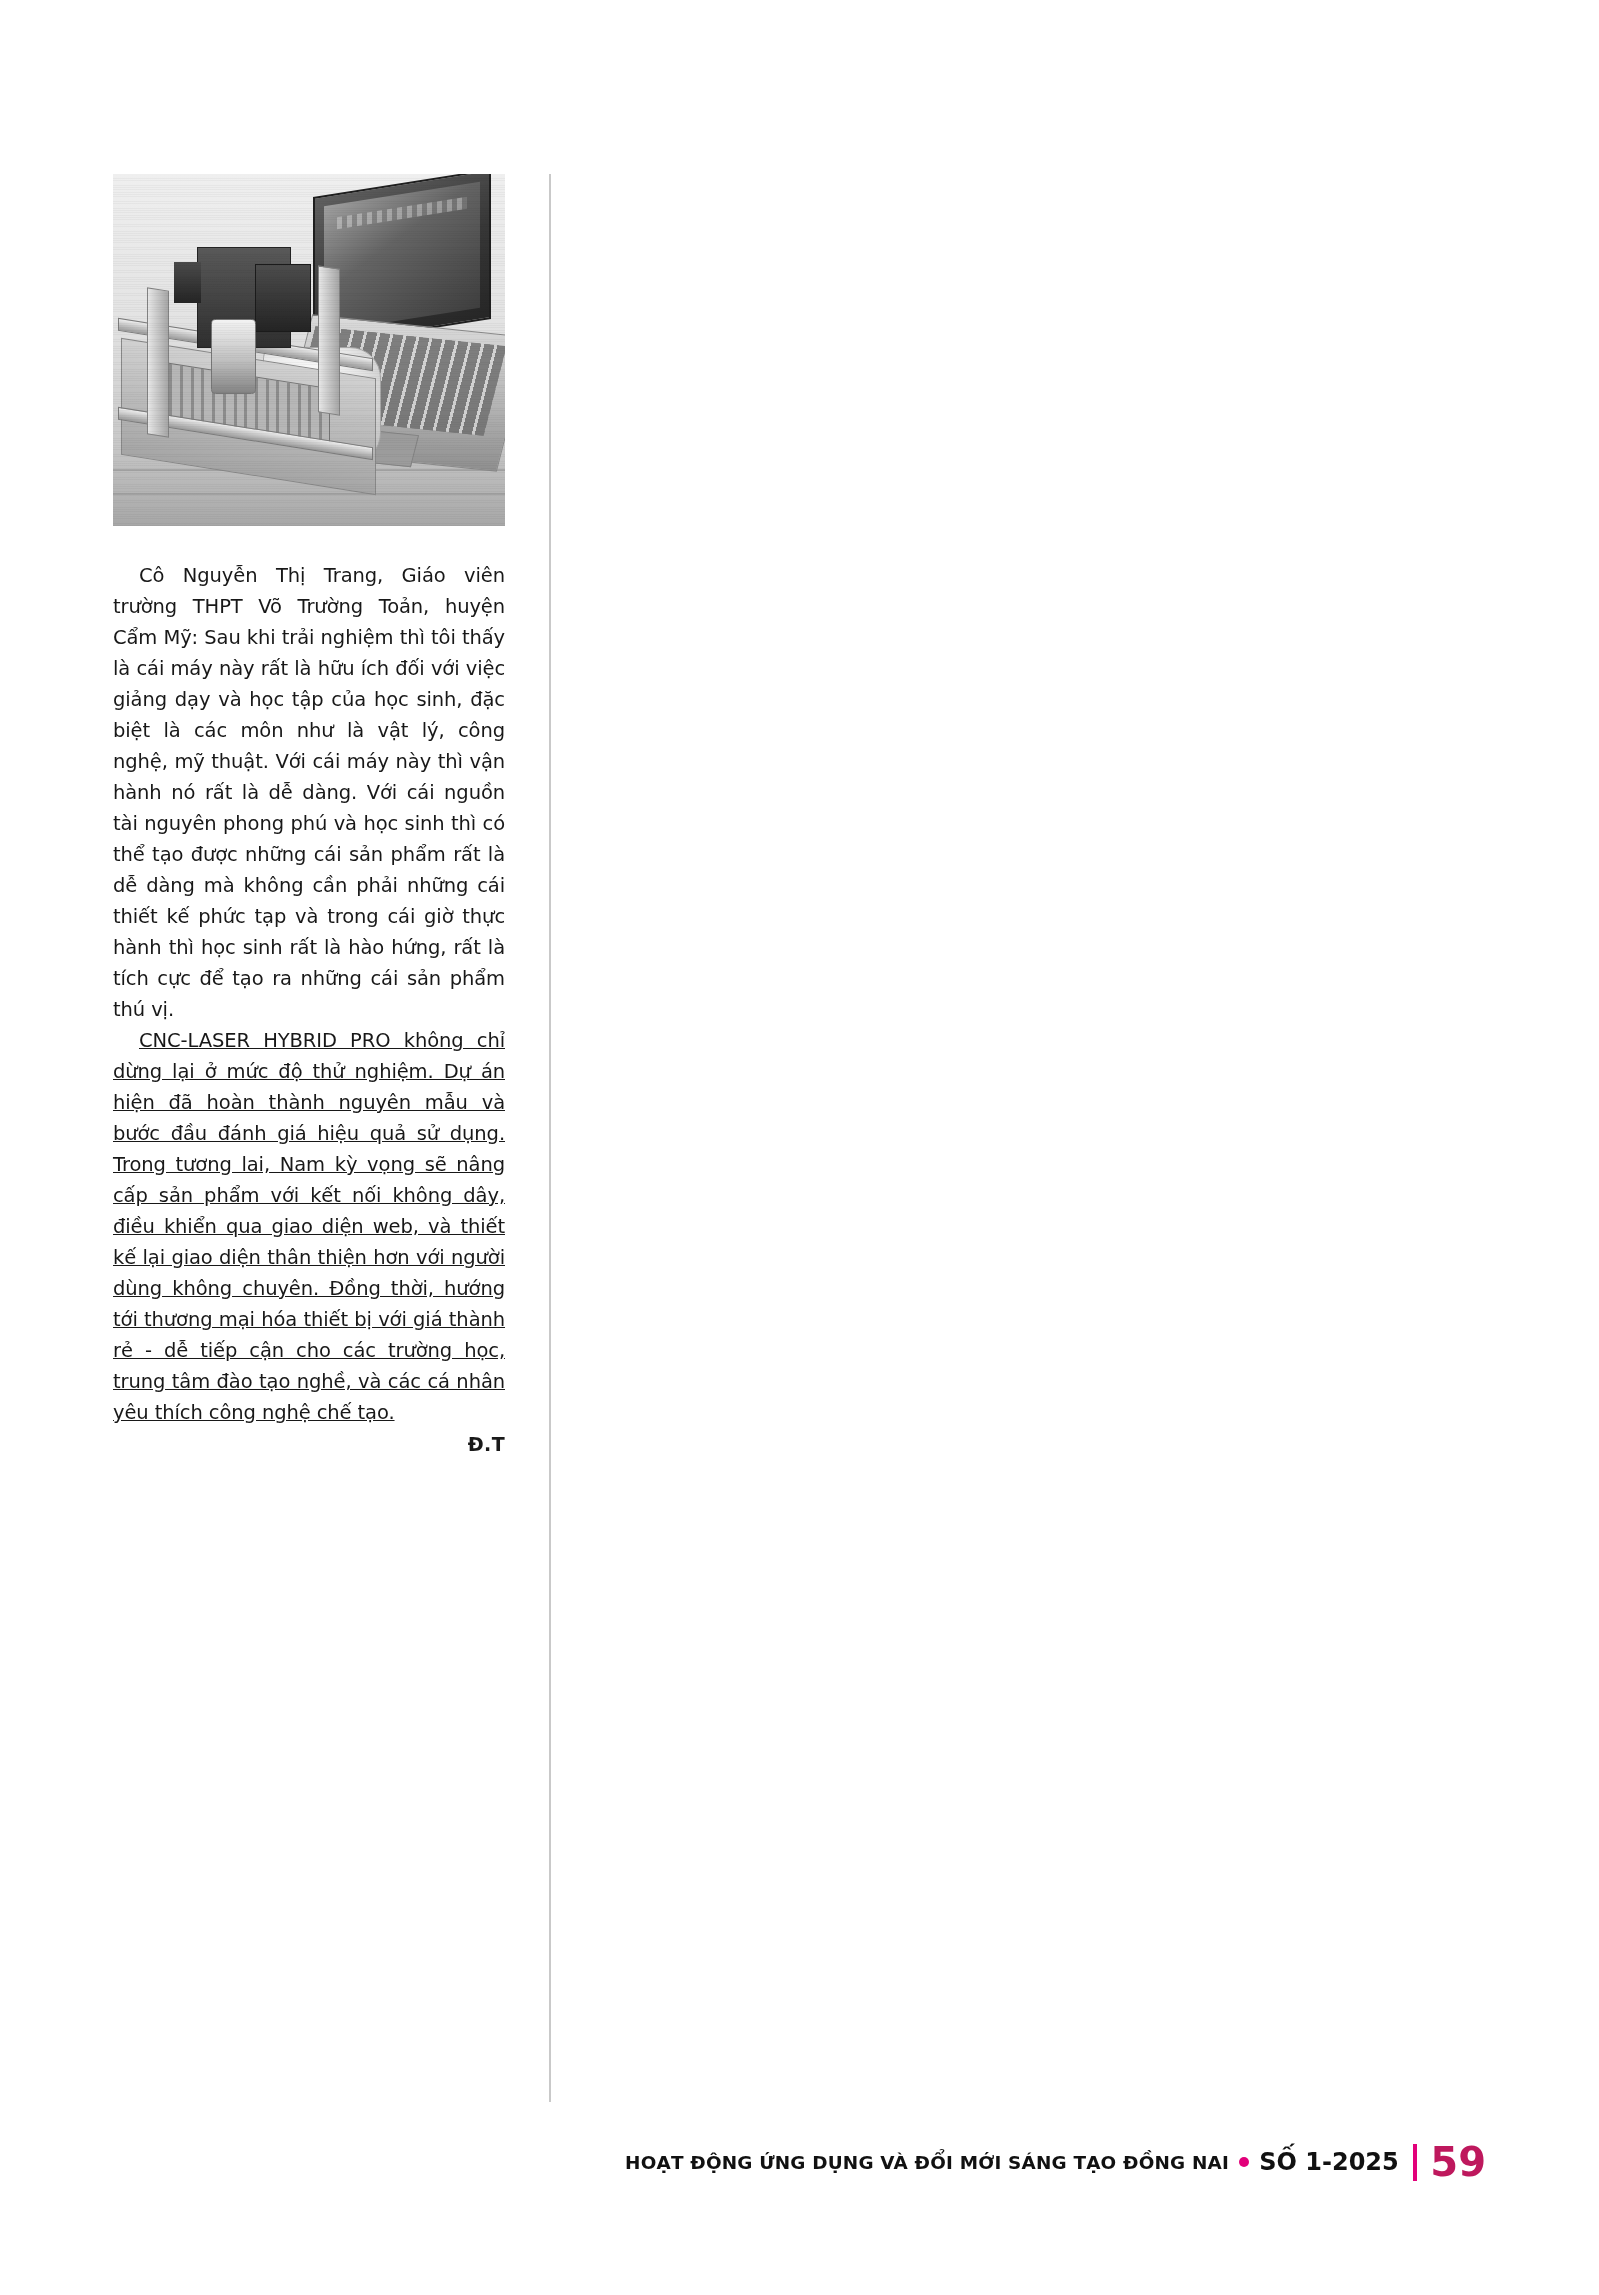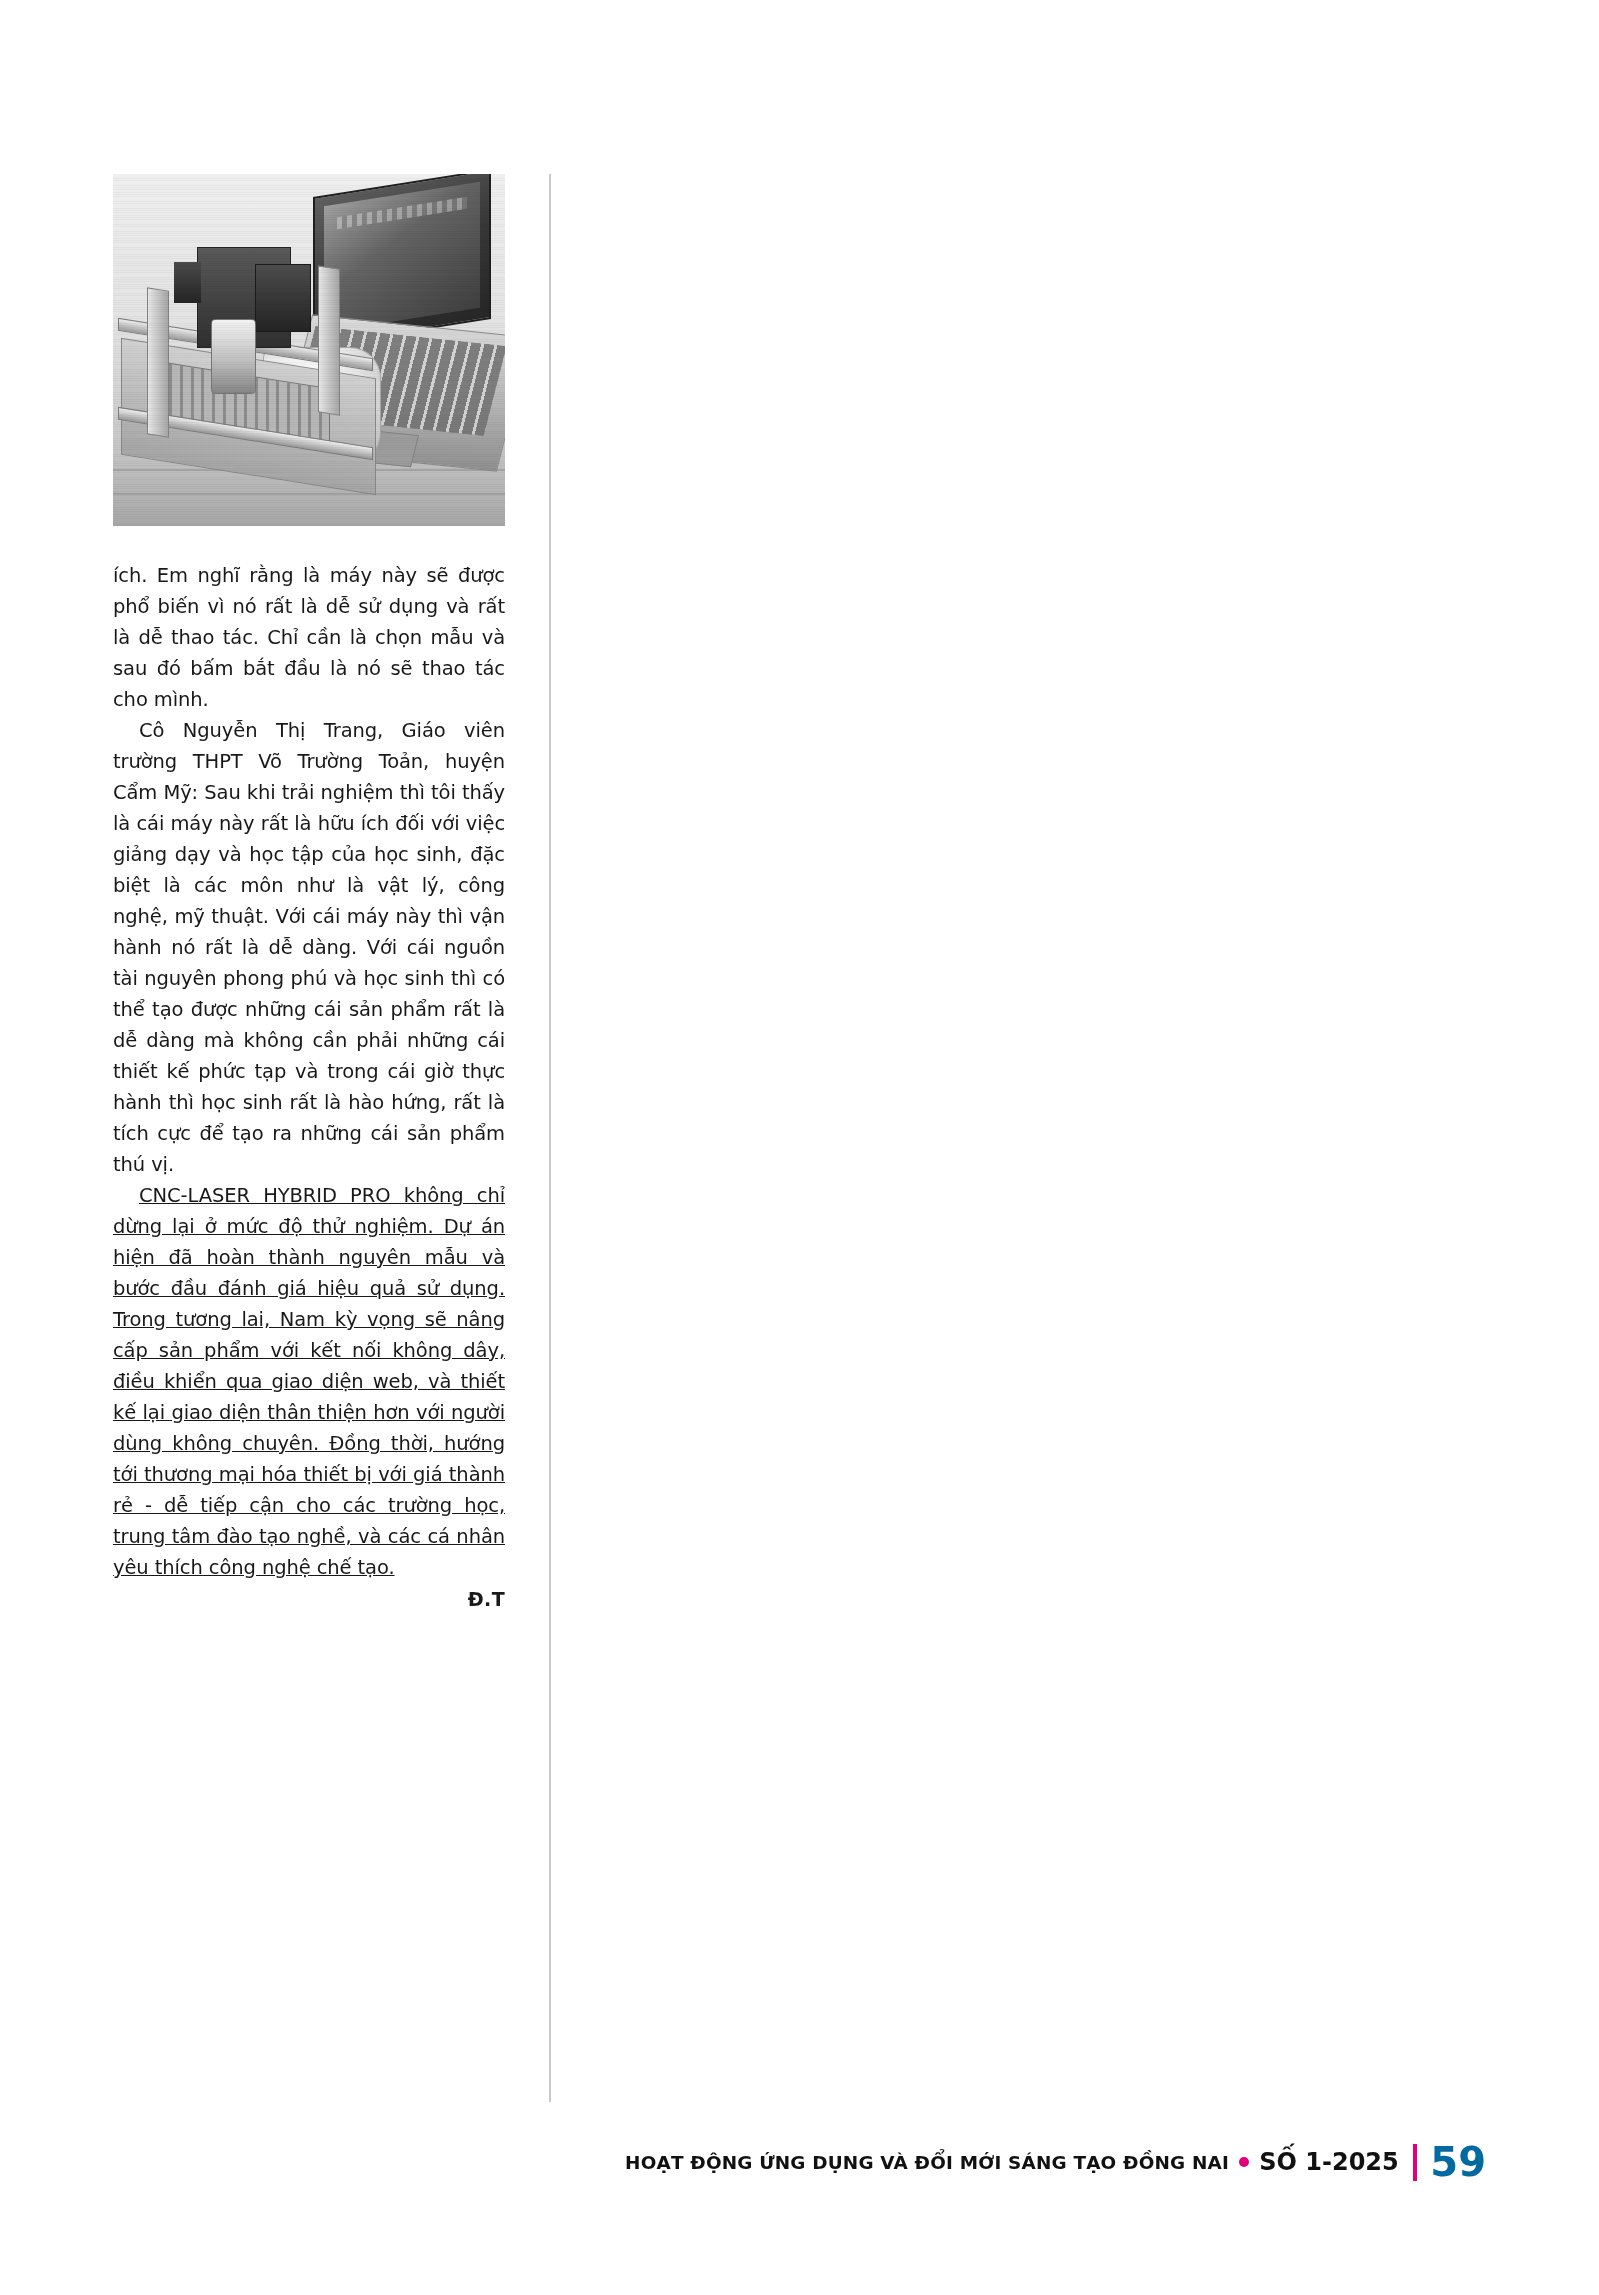--- a/index.html
+++ b/index.html
@@ -259,21 +259,21 @@
   .footer-bar {
     width: 3.8px;
     height: 37px;
     background: #e2007a;
     margin: 0 6.1px 0 7.7px;
   }
   .footer-page {
     font-family: "DejaVu Sans", sans-serif;
     font-size: 40px;
     font-weight: bold;
-    color: #0369a1;
+    color: #be185d;
     line-height: 1;
   }
 </style>
 </head>
 <body>
 
 <div class="page">
 
   <div class="left-col">
 
@@ -300,21 +300,20 @@
       <div class="post-l"></div>
       <div class="post-r"></div>
       <div class="gantry"></div>
       <div class="gantry-motor"></div>
       <div class="spindle"></div>
 
       <div class="photo-grain"></div>
     </div>
 
     <div class="body-text">
-      <p>ích. Em nghĩ rằng là máy này sẽ được phổ biến vì nó rất là dễ sử dụng và rất là dễ thao tác. Chỉ cần là chọn mẫu và sau đó bấm bắt đầu là nó sẽ thao tác cho mình.</p>
       <p class="indent">Cô Nguyễn Thị Trang, Giáo viên trường THPT Võ Trường Toản, huyện Cẩm Mỹ: Sau khi trải nghiệm thì tôi thấy là cái máy này rất là hữu ích đối với việc giảng dạy và học tập của học sinh, đặc biệt là các môn như là vật lý, công nghệ, mỹ thuật. Với cái máy này thì vận hành nó rất là dễ dàng. Với cái nguồn tài nguyên phong phú và học sinh thì có thể tạo được những cái sản phẩm rất là dễ dàng mà không cần phải những cái thiết kế phức tạp và trong cái giờ thực hành thì học sinh rất là hào hứng, rất là tích cực để tạo ra những cái sản phẩm thú vị.</p>
       <p class="indent">CNC-LASER HYBRID PRO không chỉ dừng lại ở mức độ thử nghiệm. Dự án hiện đã hoàn thành nguyên mẫu và bước đầu đánh giá hiệu quả sử dụng. Trong tương lai, Nam kỳ vọng sẽ nâng cấp sản phẩm với kết nối không dây, điều khiển qua giao diện web, và thiết kế lại giao diện thân thiện hơn với người dùng không chuyên. Đồng thời, hướng tới thương mại hóa thiết bị với giá thành rẻ - dễ tiếp cận cho các trường học, trung tâm đào tạo nghề, và các cá nhân yêu thích công nghệ chế tạo.</p>
     </div>
 
     <div class="signature">Đ.T</div>
 
   </div>
 
   <div class="col-divider"></div>
 

